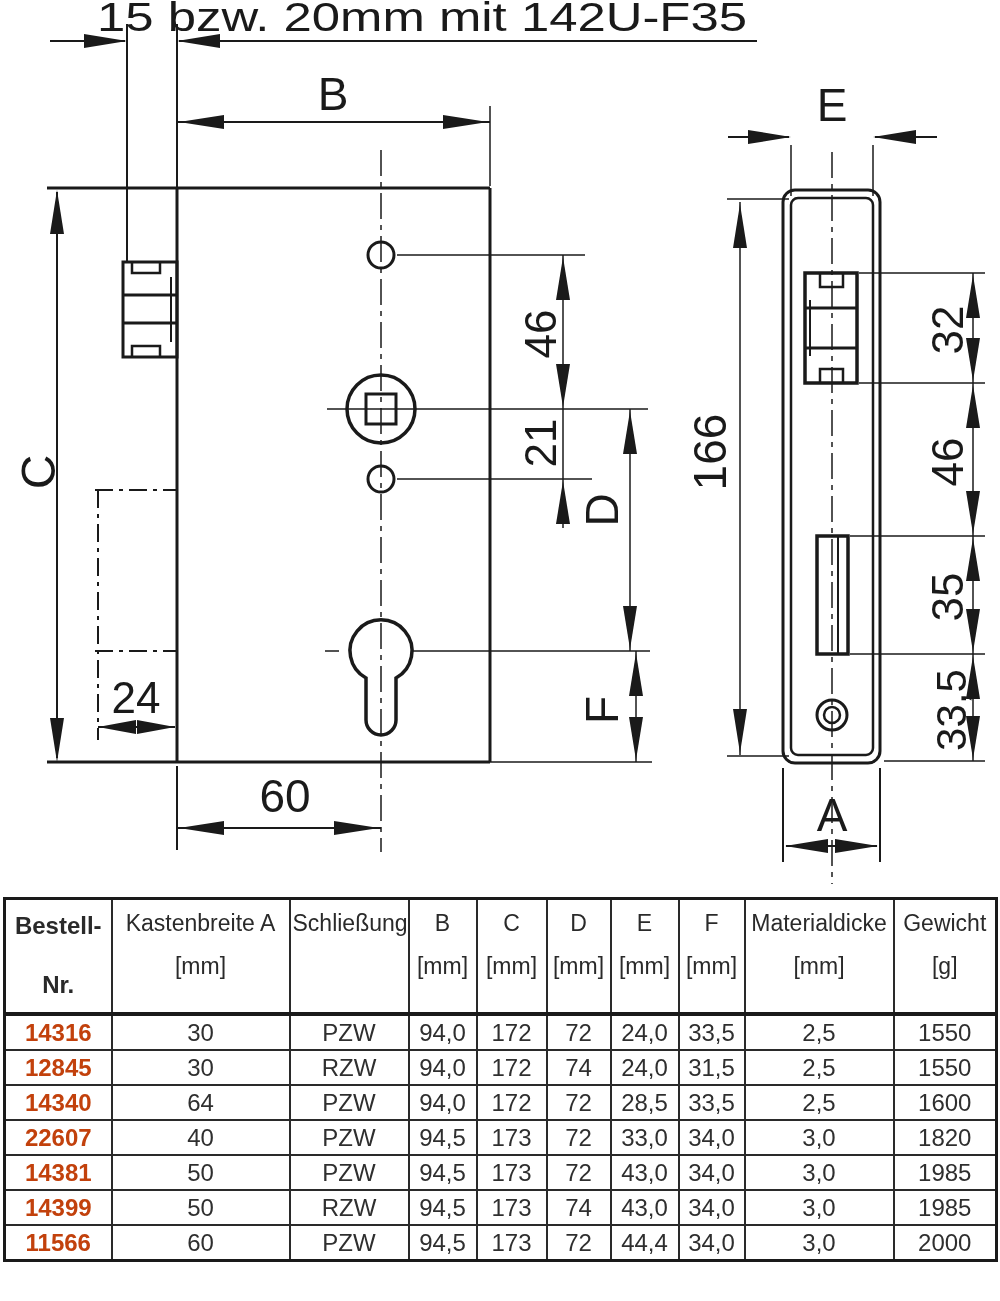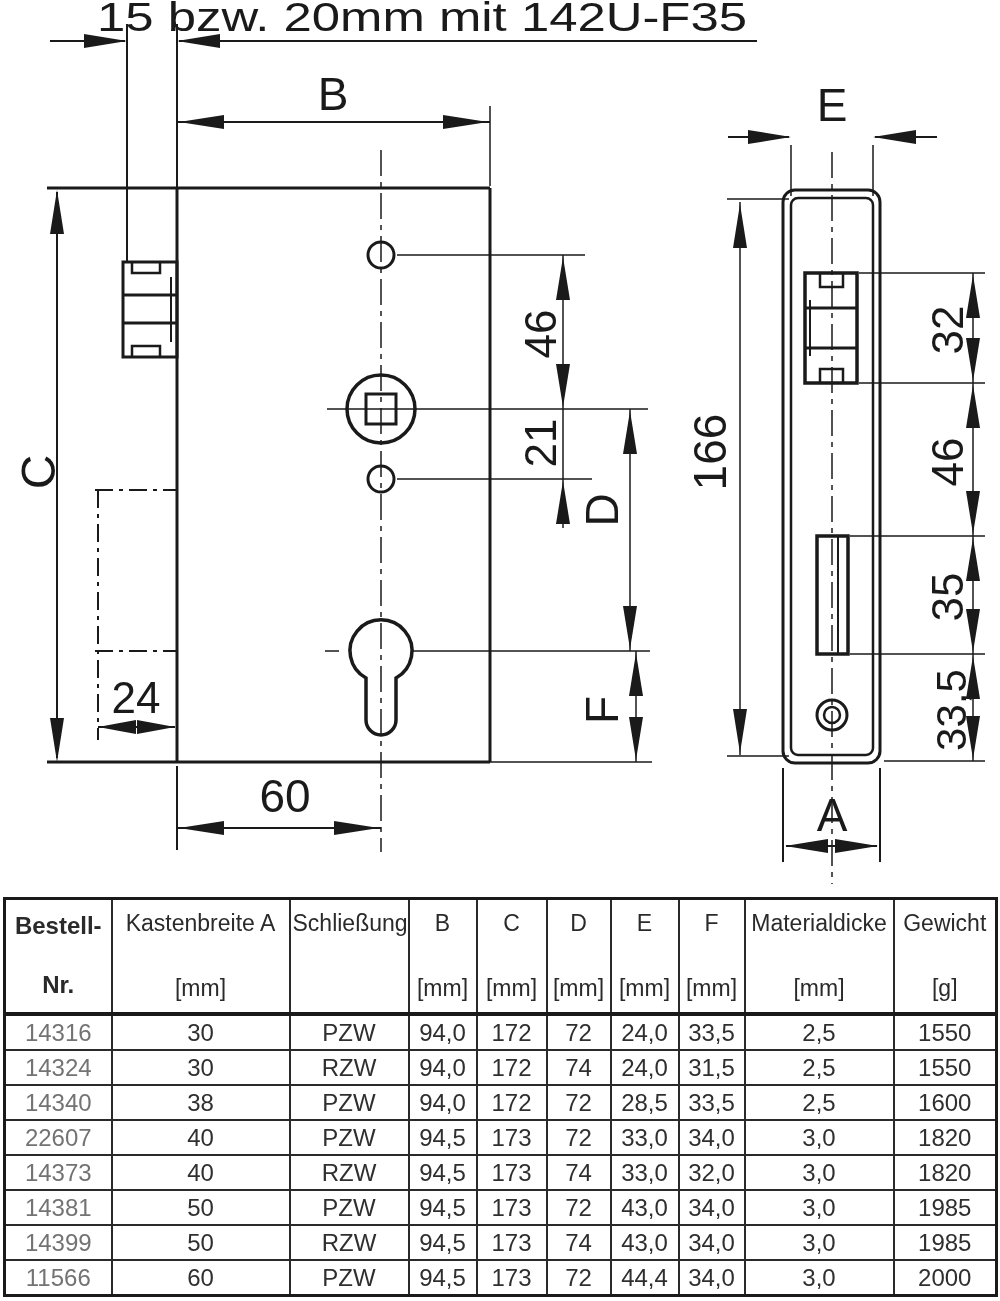--- a/index.html
+++ b/index.html
@@ -3,26 +3,26 @@
 <meta charset="utf-8">
 <style>
   html,body{margin:0;padding:0;background:#ffffff;}
   .page{position:relative;width:1000px;height:1301px;background:#fff;font-family:"Liberation Sans",sans-serif;overflow:hidden;}
   .drawing{position:absolute;left:0;top:0;}
   svg text{fill:#1a1a1a;font-family:"Liberation Sans",sans-serif;}
   .spec-table{position:absolute;left:3px;top:897px;width:993px;border-collapse:collapse;table-layout:fixed;
     border:3px solid #1a1a1a;font-family:"Liberation Sans",sans-serif;color:#2a2a2a;}
   .spec-table th,.spec-table td{border:2px solid #2a2a2a;padding:0;}
   .spec-table thead th{height:112px;font-weight:normal;font-size:23px;vertical-align:top;border-bottom:4px solid #1a1a1a;}
-  .hcell{display:flex;flex-direction:column;justify-content:space-between;height:100%;box-sizing:border-box;padding:10px 2px 12px 2px;}
+  .hcell{display:flex;flex-direction:column;height:100%;box-sizing:border-box;padding:10px 2px 12px 2px;}
   .hcell .hl{line-height:1.15;}
-  .hcell .hu{line-height:1;}
+  .hcell .hu{line-height:1;margin-top:19px;}
   .hcell-center{display:flex;flex-direction:column;justify-content:center;height:100%;box-sizing:border-box;font-weight:bold;font-size:24px;line-height:1.45;gap:24px;}
   .spec-table td{height:33px;text-align:center;font-size:24px;color:#2f2f2f;}
-  td.ordernum{color:#737373;font-weight:normal;}
+  td.ordernum{color:#c2410c;font-weight:bold;}
 </style>
 </head>
 <body>
 
 <div class="page">
 
   <svg class="drawing" width="1000" height="897" viewBox="0 0 1000 897">
     <g stroke="#1a1a1a" fill="none" stroke-linecap="butt">
 
       <g>
@@ -279,64 +279,52 @@
         <td>PZW</td>
         <td>94,0</td>
         <td>172</td>
         <td>72</td>
         <td>24,0</td>
         <td>33,5</td>
         <td>2,5</td>
         <td>1550</td>
       </tr>
       <tr>
-        <td class="ordernum">14324</td>
+        <td class="ordernum">12845</td>
         <td>30</td>
         <td>RZW</td>
         <td>94,0</td>
         <td>172</td>
         <td>74</td>
         <td>24,0</td>
         <td>31,5</td>
         <td>2,5</td>
         <td>1550</td>
       </tr>
       <tr>
         <td class="ordernum">14340</td>
-        <td>38</td>
+        <td>64</td>
         <td>PZW</td>
         <td>94,0</td>
         <td>172</td>
         <td>72</td>
         <td>28,5</td>
         <td>33,5</td>
         <td>2,5</td>
         <td>1600</td>
       </tr>
       <tr>
         <td class="ordernum">22607</td>
         <td>40</td>
         <td>PZW</td>
         <td>94,5</td>
         <td>173</td>
         <td>72</td>
         <td>33,0</td>
         <td>34,0</td>
-        <td>3,0</td>
-        <td>1820</td>
-      </tr>
-      <tr>
-        <td class="ordernum">14373</td>
-        <td>40</td>
-        <td>RZW</td>
-        <td>94,5</td>
-        <td>173</td>
-        <td>74</td>
-        <td>33,0</td>
-        <td>32,0</td>
         <td>3,0</td>
         <td>1820</td>
       </tr>
       <tr>
         <td class="ordernum">14381</td>
         <td>50</td>
         <td>PZW</td>
         <td>94,5</td>
         <td>173</td>
         <td>72</td>

